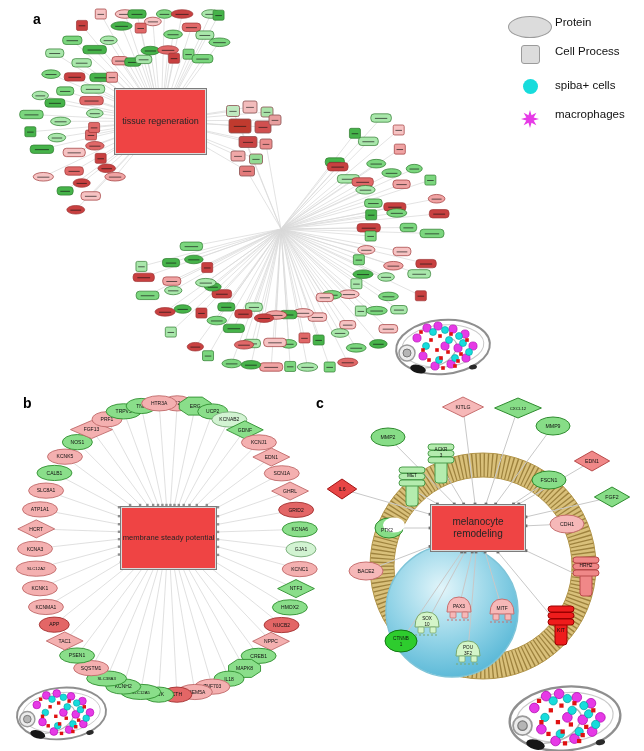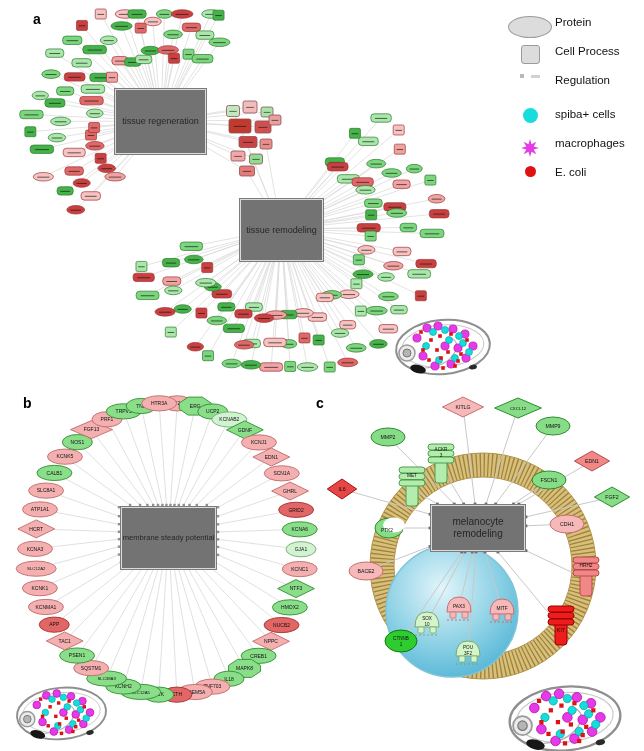--- a/index.html
+++ b/index.html
@@ -1,21 +1,21 @@
 <!DOCTYPE html>
 <html><head>
 <meta charset="utf-8">
 <style>
   *{margin:0;padding:0;box-sizing:border-box}
   html,body{background:#fff}
   body{width:644px;height:751px;font-family:"Liberation Sans",sans-serif}
   .page{position:absolute;left:0;top:0;width:644px;height:751px;background:#fff;overflow:hidden}
   #net{position:absolute;left:0;top:0}
   .panel-letter{position:absolute;font-weight:bold;font-size:14px;color:#000;line-height:1}
-  .pbox{position:absolute;background:#737373;border:1.5px solid #7c7c7c;box-shadow:inset 0 0 0 1px #dadada;
+  .pbox{position:absolute;background:#ef4444;border:1.5px solid #7c7c7c;box-shadow:inset 0 0 0 1px #dadada;
         display:flex;align-items:center;justify-content:center;text-align:center;color:#262626;line-height:1.18}
   #box-a1,#box-a2{font-size:9px}
   #box-b{font-size:7.6px}
   #box-c{font-size:10px}
   .legend{position:absolute;left:505px;top:16px;width:136px;color:#111}
   .lrow{display:flex;align-items:flex-start;margin-bottom:7px;height:22px}
   .lrow .lic{width:50px;display:flex;justify-content:center;align-items:center;flex:0 0 50px}
   .ltxt{font-size:11.5px}
   .italic .ltxt{}
   .gap-above{margin-top:12px}
@@ -1088,60 +1088,44 @@
         <rect x="63.2" y="43.2" width="3.6" height="3.6" fill="#e01111"></rect>
         <rect x="46.2" y="40.2" width="3.6" height="3.6" fill="#e01111"></rect>
       </g>
     </svg>
 
   <div class="panel-letter" style="left:33px;top:12px">a</div>
   <div class="panel-letter" style="left:23px;top:396px">b</div>
   <div class="panel-letter" style="left:316px;top:396px">c</div>
 
   <div class="pbox" id="box-a1" style="left:114px;top:88px;width:93px;height:67px">tissue regeneration</div>
-  <div class="pbox" id="box-a2" style="left:239px;top:198px;width:85px;height:64px">tissue remodeling</div>
   <div class="pbox" id="box-b" style="left:120px;top:506px;width:97px;height:64px">membrane steady potential</div>
   <div class="pbox" id="box-c" style="left:430px;top:504px;width:96px;height:48px">melanocyte remodeling</div>
 
   <div class="legend">
     <div class="lrow">
       <span class="lic">
           <span class="protein-shape"></span>
         </span>
       <span class="ltxt">Protein</span>
     </div>
     <div class="lrow">
       <span class="lic">
           <span class="process-shape"></span>
         </span>
       <span class="ltxt">Cell Process</span>
     </div>
-    <div class="lrow">
-      <span class="lic">
-          <span class="reg-wrap">
-            <span class="reg-a"></span>
-            <span class="reg-b"></span>
-          </span>
-        </span>
-      <span class="ltxt">Regulation</span>
-    </div>
     <div class="lrow italic gap-above">
       <span class="lic">
           <span class="spiba-shape"></span>
         </span>
       <span class="ltxt">spiba+ cells</span>
     </div>
     <div class="lrow">
       <span class="lic">
         <svg width="22" height="22" viewBox="-11 -11 22 22">
           <polygon points="9,0 3.7,1.53 6.36,6.36 1.53,3.7 0,9 -1.53,3.7 -6.36,6.36 -3.7,1.53 -9,0 -3.7,-1.53 -6.36,-6.36 -1.53,-3.7 0,-9 1.53,-3.7 6.36,-6.36 3.7,-1.53" fill="#e63ae6"></polygon>
         </svg>
       </span>
       <span class="ltxt">macrophages</span>
     </div>
-    <div class="lrow italic">
-      <span class="lic">
-          <span class="ecoli-shape"></span>
-        </span>
-      <span class="ltxt">E. coli</span>
-    </div>
   </div>
 </div>
 
 </body></html>

